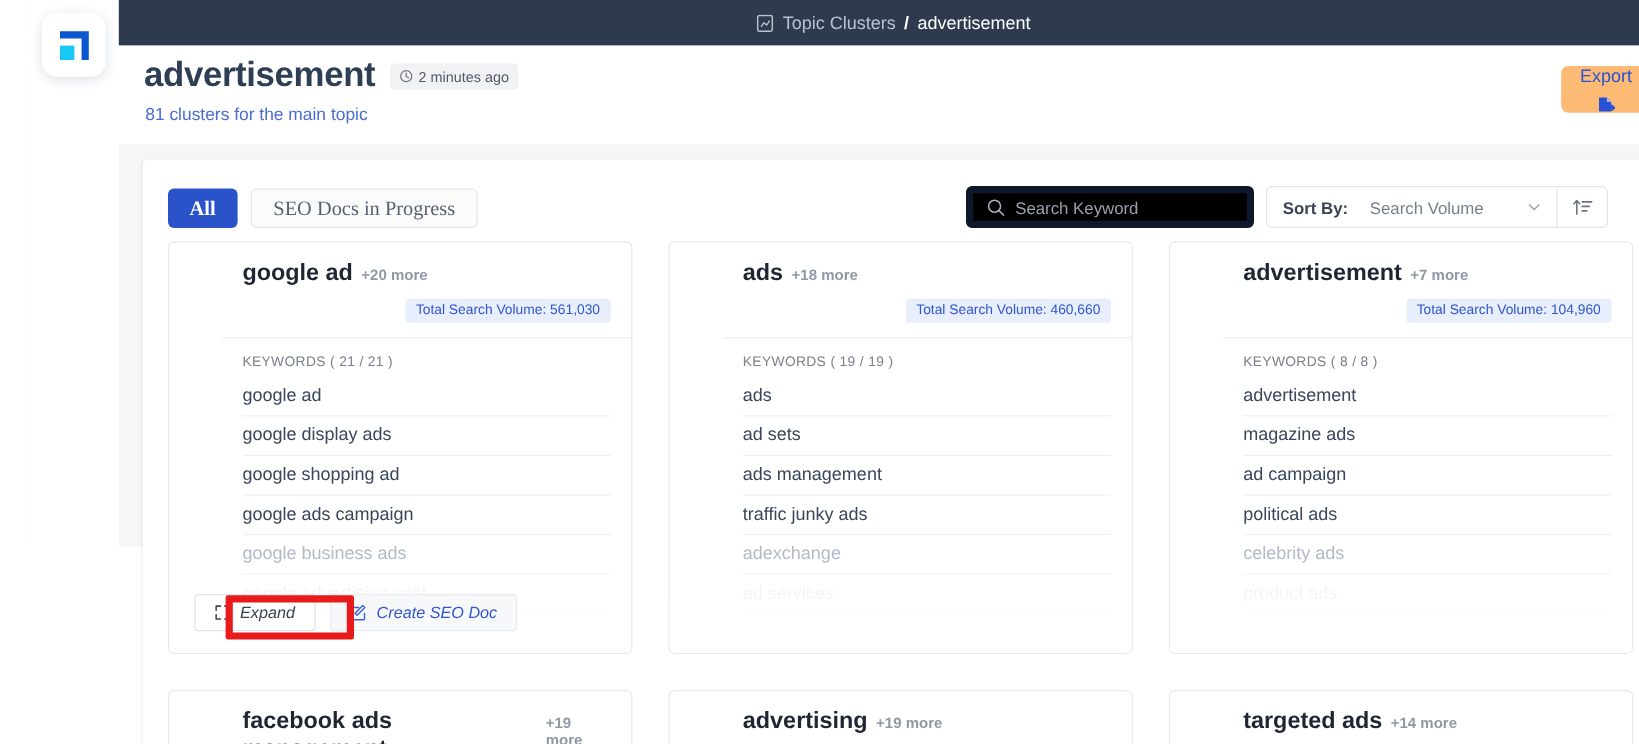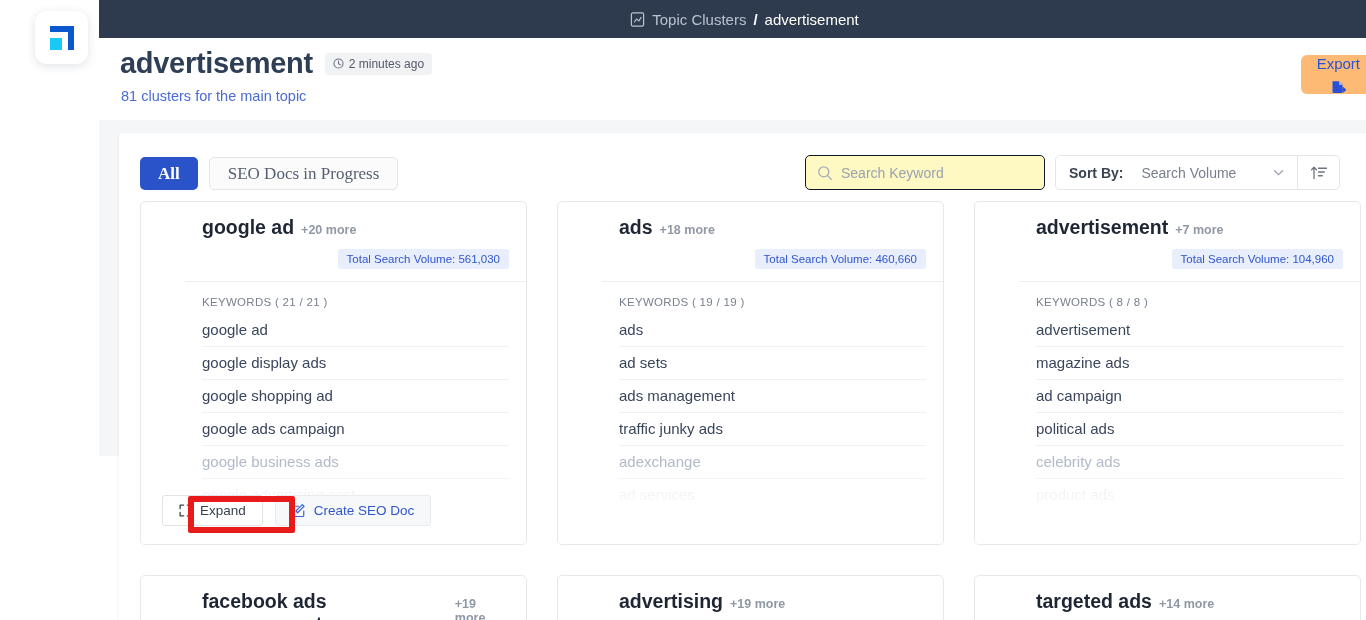--- a/index.html
+++ b/index.html
@@ -68,21 +68,21 @@
   .tab {
     height: 33px; border-radius: 5px; font-size: 17px; cursor: pointer;
     display: inline-flex; align-items: center; padding: 12px 18px;
     font-family: Liberation Serif, serif;
   }
   .tab.active { background: #2a52c9; color: #ffffff; font-weight: bold; }
   .tab.idle { background: #fbfbfc; color: #565f72; border: 1px solid #e3e5e9; }
 
   .search-box {
     position: absolute; left: 686px; top: 22px; width: 240px; height: 35px;
-    border: 1px solid #0f172a; border-radius: 5px; background:#fef9c3;
+    border: 6px solid #0f172a; border-radius: 5px; background:#000000;
     display: flex; align-items: center; gap: 8px; padding: 0 11px;
   }
   .search-box input {
     border: none; outline: none; font-size: 14px; color: #5a6170;
     width: 190px; font-family: "Liberation Sans", sans-serif; background: transparent;
   }
   .search-box input::placeholder { color: #9aa1ae; }
 
   .sort-box {
     position: absolute; left: 936px; top: 22px; height: 35px; width: 285px;
@@ -122,20 +122,21 @@
   .kw-list { margin-top: 6px; }
   .kw-item {
     font-size: 15px; color: #3a465c; padding: 7px 0 8px 0;
     border-bottom: 1px solid #eff0f3;
   }
   .kw-item.f1 { color: #b2bac9; }
   .kw-item.f2 { color: #e6e9ef; }
   .card-actions {
     position: absolute; left: 21px; bottom: 18px; display: flex; gap: 2px;
     z-index: 5;
+    font-style: italic;
   }
   .act-btn {
     height: 31px; display: inline-flex; align-items: center; gap: 8px;
     padding: 0 16px; font-size: 13.5px; border-radius: 3px; cursor: pointer;
     font-family: "Liberation Sans", sans-serif;
   }
   .act-expand { background: #ffffff; color: #39414f; border: 1px solid #e1e3e8; }
   .act-create { background: #f7f8fa; color: #2f56cf; border: 1px solid #e9ebef; margin-left: 10px; }
   .fade-mask {
     position: absolute; left: 0; right: 0; bottom: 0; height: 74px;

